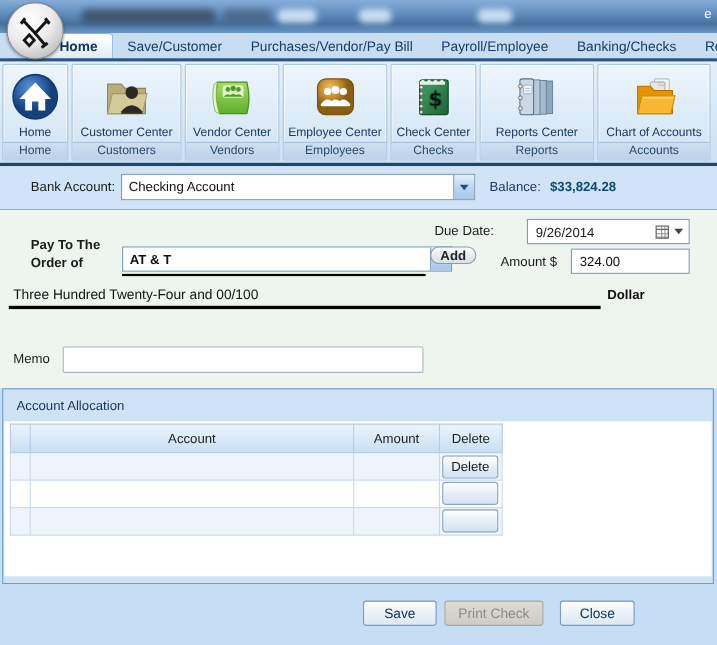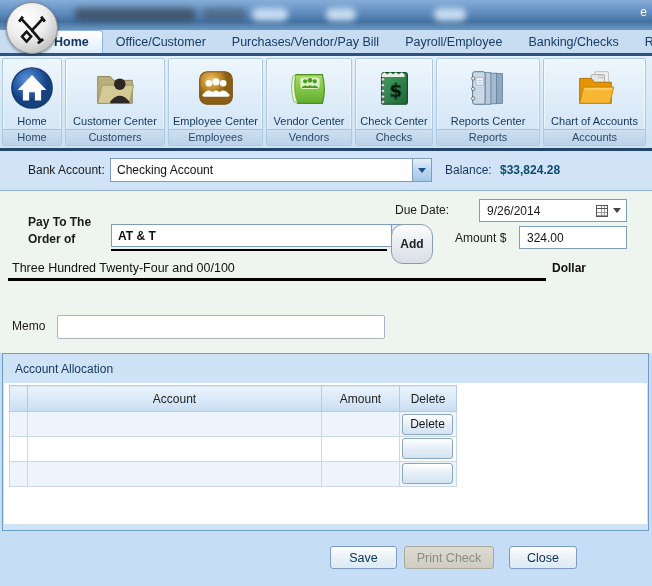--- a/index.html
+++ b/index.html
@@ -67,21 +67,21 @@
     background:linear-gradient(#555,#555) 0 2.5px/12px 1px no-repeat,
                linear-gradient(#999,#999) 3.5px 0/1px 12px no-repeat,
                linear-gradient(#999,#999) 7px 0/1px 12px no-repeat,
                linear-gradient(#999,#999) 0 6px/12px 1px no-repeat,
                linear-gradient(#999,#999) 0 9px/12px 1px no-repeat,#fff; }
   .date-caret { width:0; height:0; border-left:4px solid transparent; border-right:4px solid transparent; border-top:5px solid #444; margin-right:5px; }
   .payto1 { left:28px; top:24px; font-weight:bold; }
   .payto2 { left:28px; top:41px; font-weight:bold; }
   .payee-combo { left:111px; top:33px; width:300px; height:23px;font-weight:bold; }
   .payee-line { position:absolute; left:111px; top:58px; width:276px; height:2px; background:#000; }
-  .add-btn { position:absolute; left:391px; top:33px; width:42px; height:40px;
+  .add-btn { position:absolute; left:391px; top:33px; width:42px; height:16px;
     background:linear-gradient(180deg,#fdfdfd,#e8ecf1 50%,#d9dfe7 100%); border:1px solid #8a9cb0; border-radius:12px;
     font-weight:bold; color:#222; font-size:12px; cursor:pointer; font-family:inherit; }
   .amount-label { left:455px; top:40px; }
   .amount-field { position:absolute; left:519px; top:35px; width:108px; height:23px; background:#fff; border:1px solid #7f9db9;
     padding-left:7px; font-size:12px; font-family:inherit; color:#111; }
   .words { left:12px; top:70px; color:#111; font-size:12.5px; }
   .words-line { position:absolute; left:8px; top:87px; width:538px; height:3px; background:#000; }
   .dollar { left:552px; top:70px; font-weight:bold; color:#111; }
   .memo-label { left:12px; top:128px; }
   .memo-input { position:absolute; left:57px; top:124px; width:328px; height:24px; background:#fff;
@@ -137,21 +137,21 @@
         <path d="M24 28 L35 41"></path>
         <path d="M31 43.5 L37.5 38.5"></path>
       </g>
       <path d="M17.5 29.5 L23 35.5 L17.5 41.5 L12 35.5 Z" fill="none" stroke="#151515" stroke-width="3"></path>
     </svg>
   </span>
 </div>
 
 <div class="tabbar">
   <div class="tab active">Home</div>
-  <div class="tab">Office/Customer</div>
+  <div class="tab">Save/Customer</div>
   <div class="tab">Purchases/Vendor/Pay Bill</div>
   <div class="tab">Payroll/Employee</div>
   <div class="tab">Banking/Checks</div>
   <div class="tab">Report</div>
 
 </div>
 <div class="tabline"></div>
 
 <div class="ribbon">
 
@@ -177,20 +177,44 @@
     <div class="g-icon">
       <svg width="48" height="46" viewBox="0 0 48 48">
         <path d="M6 12 h13 l3.5 4 H42 v24 H6 Z" fill="#b9af7c" stroke="#8d8354" stroke-width="1"></path>
         <path d="M6 40 L10.5 21 H43.5 L39 40 Z" fill="#d3ca96" stroke="#a49a64" stroke-width="1"></path>
         <circle cx="29" cy="20" r="6" fill="#2c2823"></circle>
         <path d="M19 38 q10 -12 20 0 v2 h-20 Z" fill="#2c2823"></path>
       </svg>
     </div>
     <div class="g-label">Customer Center</div>
     <div class="g-caption">Customers</div>
+  </div>
+
+  <div class="rgroup w3">
+    <div class="g-icon">
+      <svg width="46" height="46" viewBox="0 0 48 48">
+        <defs>
+            <linearGradient id="gVen" x1="0" y1="0" x2="0" y2="1">
+              <stop offset="0%" stop-color="#a8dc66"></stop>
+              <stop offset="100%" stop-color="#5fae2d"></stop>
+            </linearGradient>
+          </defs>
+        <path d="M10 10 q-3 16 2 30 h26 q4 -14 0 -30 Z" fill="url(#gVen)" stroke="#4a8f1f" stroke-width="1.2"></path>
+        <path d="M10 10 q-3 16 2 30 l-4 -2 q-4 -14 -1 -26 Z" fill="#e7f5d2" stroke="#7cb24a" stroke-width=".8"></path>
+        <rect x="15" y="13" width="20" height="12" rx="3" fill="#dff0c4"></rect>
+        <g fill="#4c9b22">
+          <circle cx="20" cy="17" r="2.2"></circle>
+            <circle cx="25" cy="16" r="2.5"></circle>
+            <circle cx="30" cy="17" r="2.2"></circle>
+          <path d="M16 24 q4 -5 8 0 Z M21 24 q4 -6 8 0 Z M26 24 q4 -5 8 0 Z"></path>
+        </g>
+      </svg>
+    </div>
+    <div class="g-label">Vendor Center</div>
+    <div class="g-caption">Vendors</div>
   </div>
 
   <div class="rgroup w4">
     <div class="g-icon">
       <svg width="46" height="46" viewBox="0 0 48 48">
         <defs>
             <radialGradient id="gEmp" cx="35%" cy="25%">
               <stop offset="0%" stop-color="#efc267"></stop>
               <stop offset="60%" stop-color="#c08a2a"></stop>
               <stop offset="100%" stop-color="#8a5f14"></stop>
@@ -201,44 +225,20 @@
           <circle cx="16.5" cy="19" r="3.4"></circle>
             <circle cx="24" cy="17.5" r="3.8"></circle>
             <circle cx="31.5" cy="19" r="3.4"></circle>
           <path d="M10 31 q6.5 -9 13 0 Z M17.5 31.5 q6.5 -10 13 0 Z M25 31 q6.5 -9 13 0 Z"></path>
           <rect x="10" y="30" width="28" height="3" rx="1.5"></rect>
         </g>
       </svg>
     </div>
     <div class="g-label">Employee Center</div>
     <div class="g-caption">Employees</div>
-  </div>
-
-  <div class="rgroup w3">
-    <div class="g-icon">
-      <svg width="46" height="46" viewBox="0 0 48 48">
-        <defs>
-            <linearGradient id="gVen" x1="0" y1="0" x2="0" y2="1">
-              <stop offset="0%" stop-color="#a8dc66"></stop>
-              <stop offset="100%" stop-color="#5fae2d"></stop>
-            </linearGradient>
-          </defs>
-        <path d="M10 10 q-3 16 2 30 h26 q4 -14 0 -30 Z" fill="url(#gVen)" stroke="#4a8f1f" stroke-width="1.2"></path>
-        <path d="M10 10 q-3 16 2 30 l-4 -2 q-4 -14 -1 -26 Z" fill="#e7f5d2" stroke="#7cb24a" stroke-width=".8"></path>
-        <rect x="15" y="13" width="20" height="12" rx="3" fill="#dff0c4"></rect>
-        <g fill="#4c9b22">
-          <circle cx="20" cy="17" r="2.2"></circle>
-            <circle cx="25" cy="16" r="2.5"></circle>
-            <circle cx="30" cy="17" r="2.2"></circle>
-          <path d="M16 24 q4 -5 8 0 Z M21 24 q4 -6 8 0 Z M26 24 q4 -5 8 0 Z"></path>
-        </g>
-      </svg>
-    </div>
-    <div class="g-label">Vendor Center</div>
-    <div class="g-caption">Vendors</div>
   </div>
 
   <div class="rgroup w5">
     <div class="g-icon">
       <svg width="46" height="46" viewBox="0 0 48 48">
         <defs>
             <linearGradient id="gChk" x1="0" y1="0" x2="1" y2="1">
               <stop offset="0%" stop-color="#47a263"></stop>
               <stop offset="100%" stop-color="#1c6436"></stop>
             </linearGradient>

